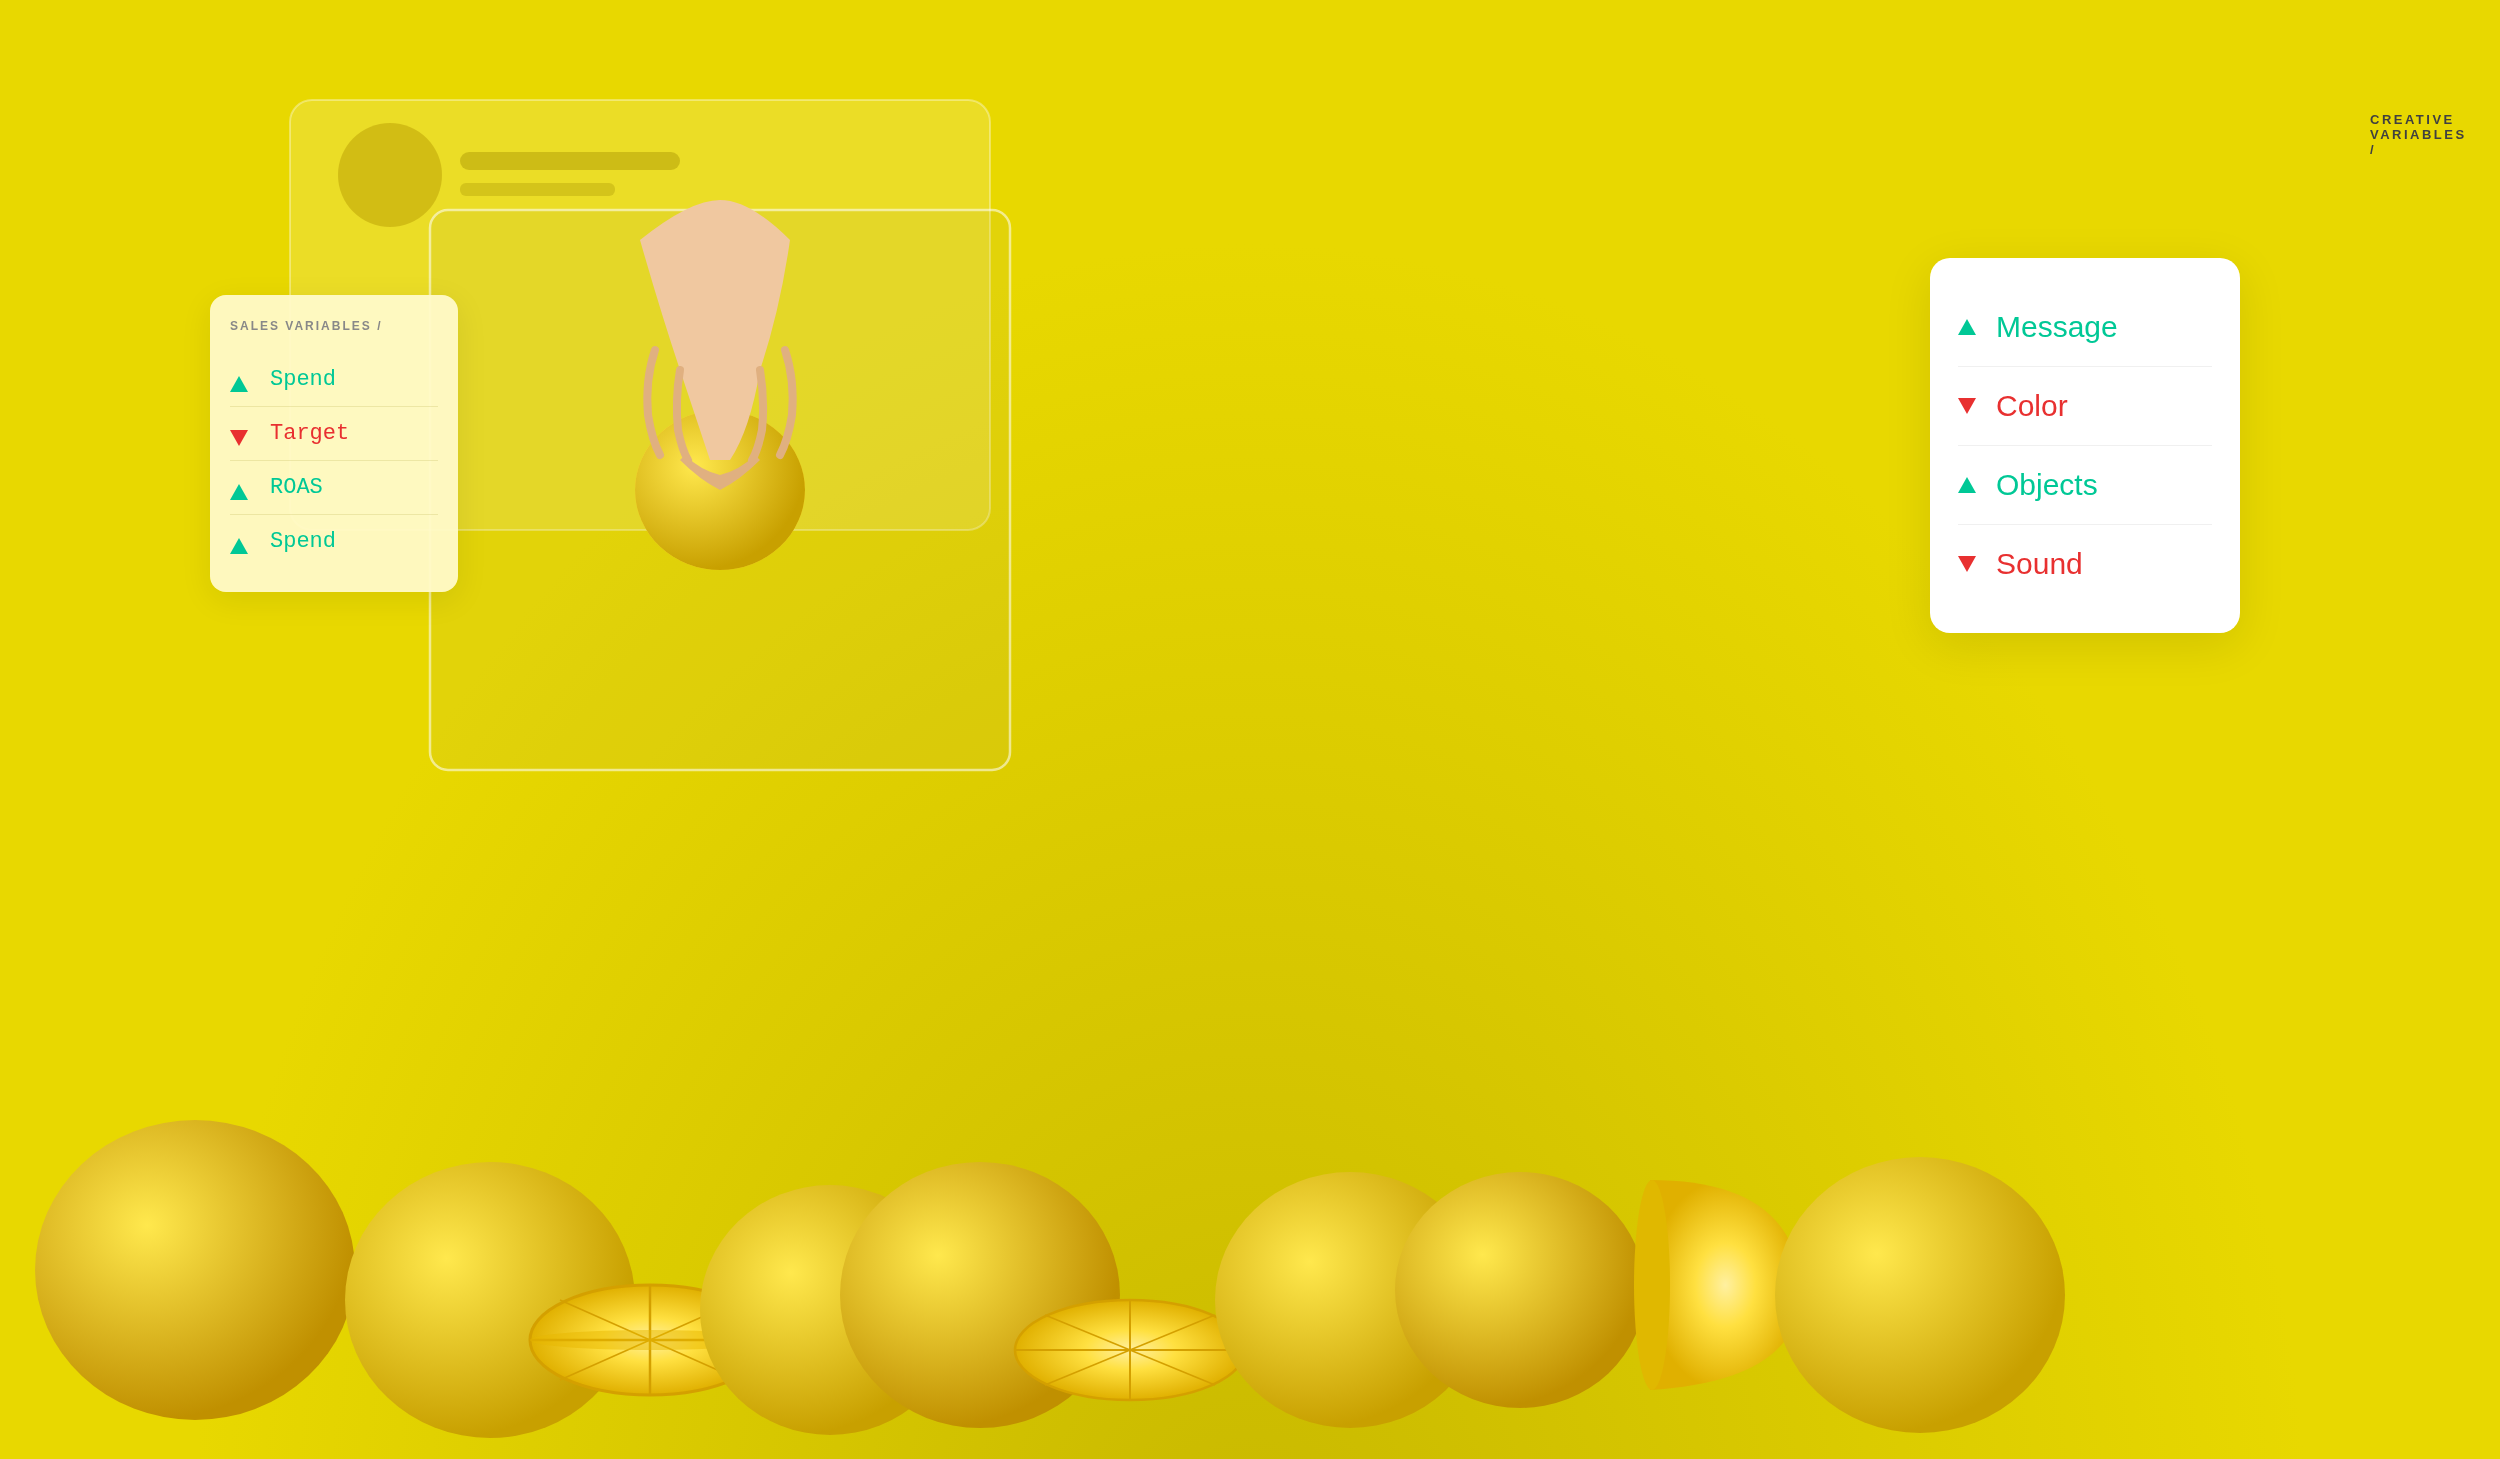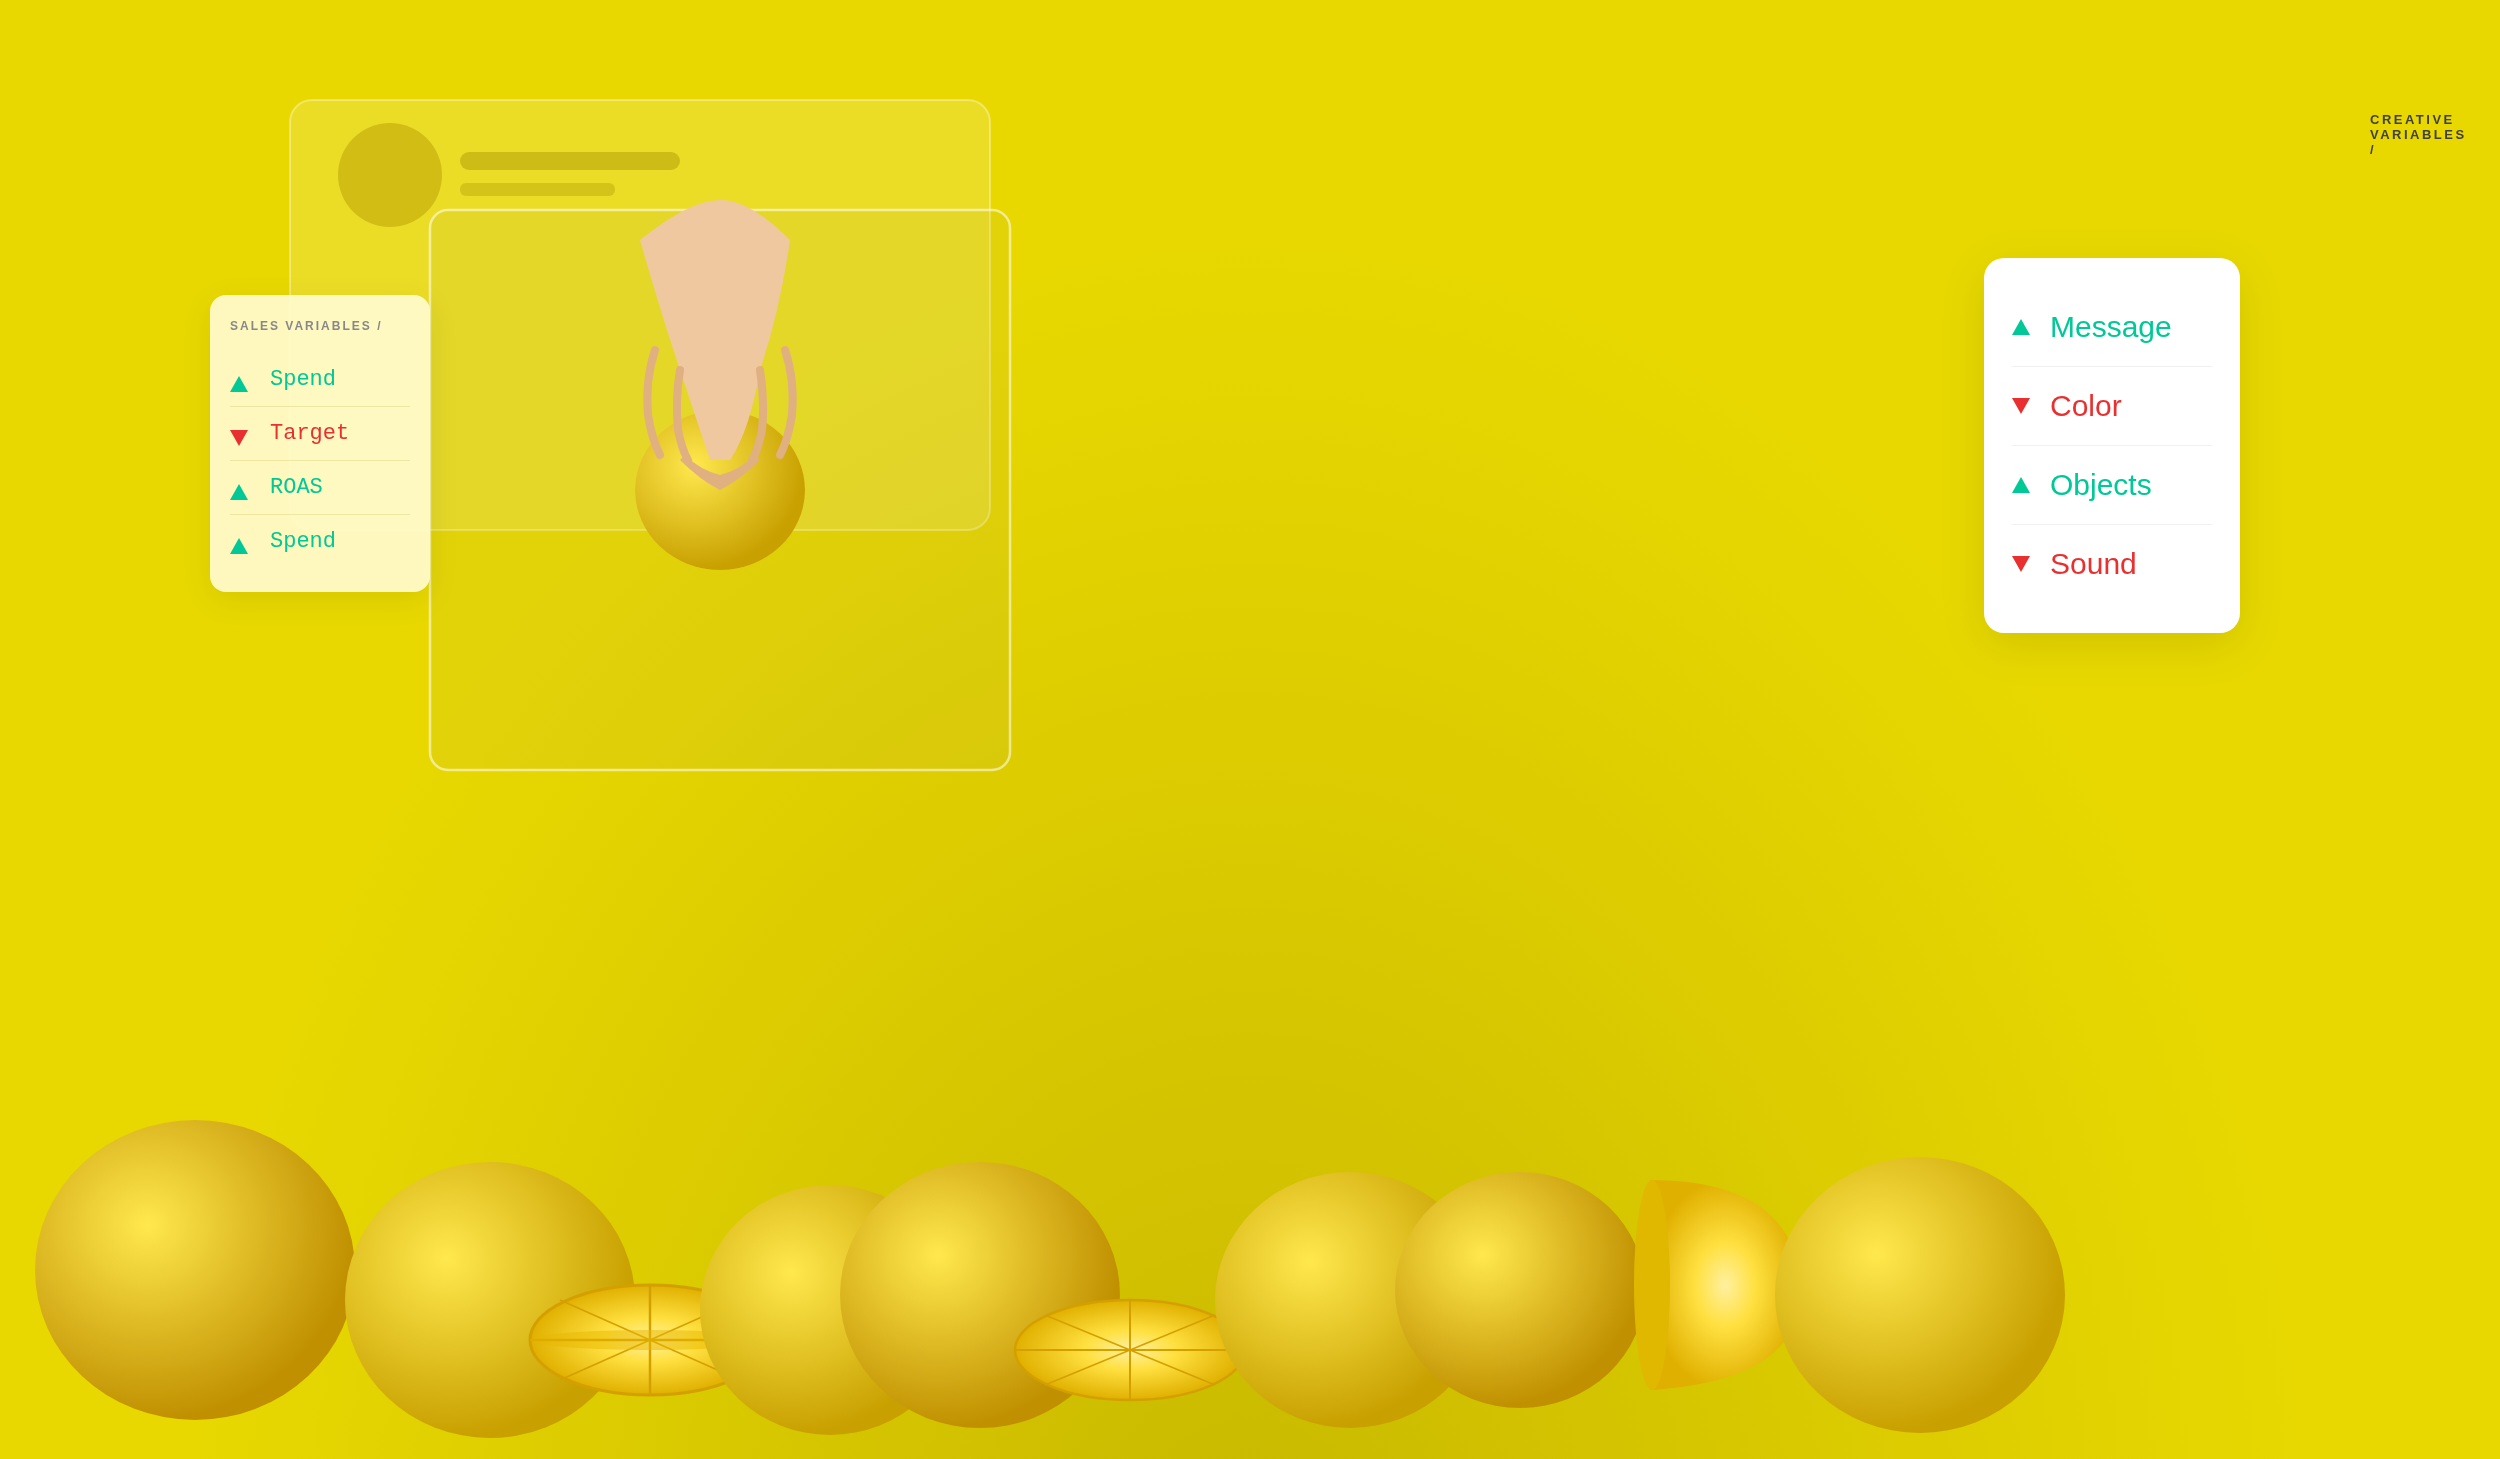--- a/index.html
+++ b/index.html
@@ -18,21 +18,21 @@
       position: absolute;
       inset: 0;
       background: radial-gradient(ellipse at 50% 110%, #c8b800 0%, #e8d800 60%);
     }
 
     
     .sales-panel {
       position: absolute;
       left: 210px;
       top: 295px;
-      width: 220px;
+      width: 248px;
       background: rgba(255, 250, 200, 0.95);
       border-radius: 16px;
       padding: 24px 20px;
       box-shadow: 0 8px 32px rgba(0,0,0,0.08);
       z-index: 10;
     }
 
     .panel-label {
       font-size: 12px;
       letter-spacing: 2px;
@@ -79,21 +79,21 @@
     }
 
     .color-up { color: #00c896; }
     .color-down { color: #e83030; }
 
     
     .creative-panel {
       position: absolute;
       right: 130px;
       top: 110px;
-      width: 256px;
+      width: 310px;
       background: #ffffff;
       border-radius: 20px;
       padding: 30px 28px;
       box-shadow: 0 12px 48px rgba(0,0,0,0.10);
       z-index: 10;
     }
 
     .creative-panel-label {
       position: absolute;
       top: -36px;

